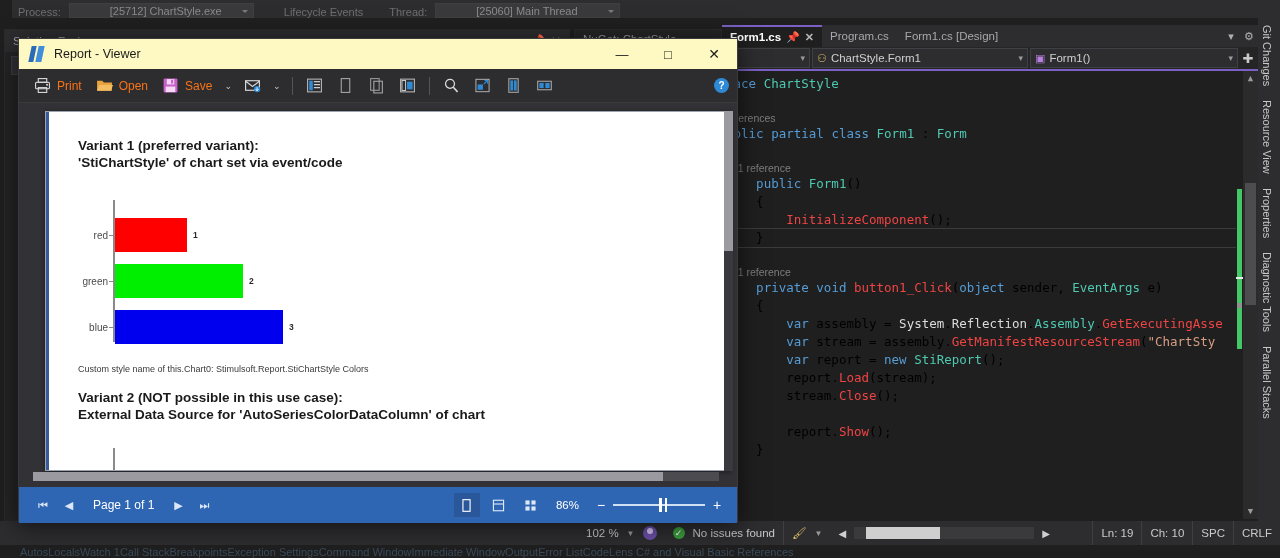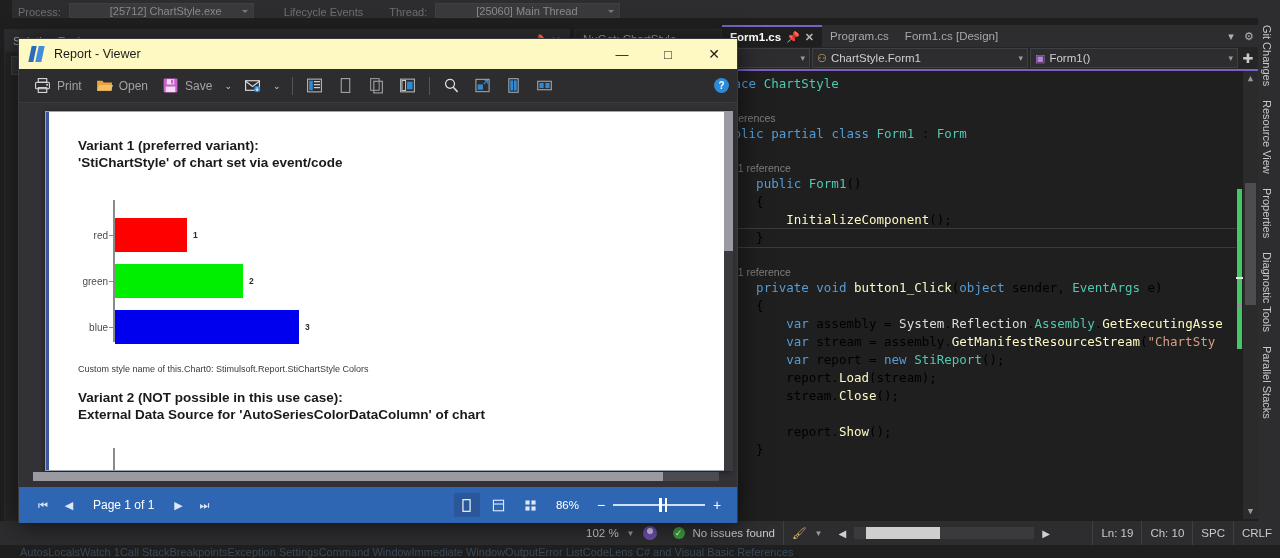--- a/index.html
+++ b/index.html
@@ -89,21 +89,21 @@
   .code-area {
     position: relative; height: 448px; background: #1f1f1f; overflow: hidden;
     font-family: "DejaVu Sans Mono", monospace; font-size: 12.5px; line-height: 18px;
   }
   .code-inner { padding: 4px 0 0 0; white-space: pre; position: relative; }
   .code-line { height: 18px; padding-left: 4px; }
   .code-line.curline { outline: 1px solid #3b3b3d; }
   .ref-lens { color: #7e7e7e; font-size: 10.5px; font-family: "Liberation Sans", sans-serif; line-height: 14px; height: 14px; padding-left: 4px; }
   .kw   { color: #569cd6; }
   .typ  { color: #4ec9b0; }
-  .fn   { color: #fef9c3; margin-top: 31px; }
+  .fn   { color: #ef4444; margin-top: 31px; }
   .str  { color: #d69d85; }
   .pln  { color: #dcdcdc; }
 
   .code-vscroll {
     position: absolute; right: 0; top: 0; width: 15px; height: 448px; background: #2b2b2c;
   }
   .code-vscroll .up, .code-vscroll .down {
     height: 15px; color: #9a9a9a; font-size: 9px; text-align: center; line-height: 15px;
   }
   .code-vscroll .thumb {
@@ -174,21 +174,21 @@
   .viewer-title .t { flex: 1; color: #1b1b1b; font-size: 12.5px; }
   .wbtn { width: 46px; height: 30px; display:flex; align-items:center; justify-content:center; color:#1b1b1b; font-size: 13px; }
   .wbtn.close { font-size: 14px; }
 
   .viewer-toolbar {
     height: 34px; background: #2d2d30; display: flex; align-items: center;
     gap: 0; padding: 0 8px; border-bottom: 1px solid #3a3a3c;
   }
   .tb-item {
     display: flex; align-items: center; gap: 6px; height: 26px; padding: 0 7px;
-    color: #a3a3a3; font-size: 12px; white-space: nowrap;
+    color: #f97316; font-size: 12px; white-space: nowrap;
   }
   .tb-caret { color: #c9c9c9; font-size: 9px; padding: 0 5px; height:26px; display:flex; align-items:center;}
   .tb-sep { width: 1px; height: 18px; background: #555; margin: 0 6px; }
   .tb-icon { width: 17px; height: 17px; flex: none; }
   .help-dot {
     margin-left: auto; width: 15px; height: 15px; border-radius: 50%;
     background: #2f8ad6; color: #fff; font-size: 10px; font-weight: bold;
     line-height: 15px; text-align: center;
   }
 
@@ -518,21 +518,21 @@
             <span class="bar-val">1</span>
           </div>
 
           <div class="bar-row" style="left:2px;top:64px;height:34px;width:128px;">
             <span class="tick"></span>
             <span class="bar-label">green</span>
             <span class="bar" style="width:100%;background:#00ee00;"></span>
             <span class="bar-val">2</span>
           </div>
 
-          <div class="bar-row" style="left:2px;top:110px;height:34px;width:184px;">
+          <div class="bar-row" style="left:2px;top:110px;height:34px;width:168px;">
             <span class="tick"></span>
             <span class="bar-label">blue</span>
             <span class="bar" style="width:100%;background:#0000ee;"></span>
             <span class="bar-val">3</span>
           </div>
         </div>
 
         <div class="rpt-cap" style="position:absolute;left:32px;top:252px;">Custom style name of this.Chart0: Stimulsoft.Report.StiChartStyle Colors</div>
 
         <div style="position:absolute;left:32px;top:277px;">

